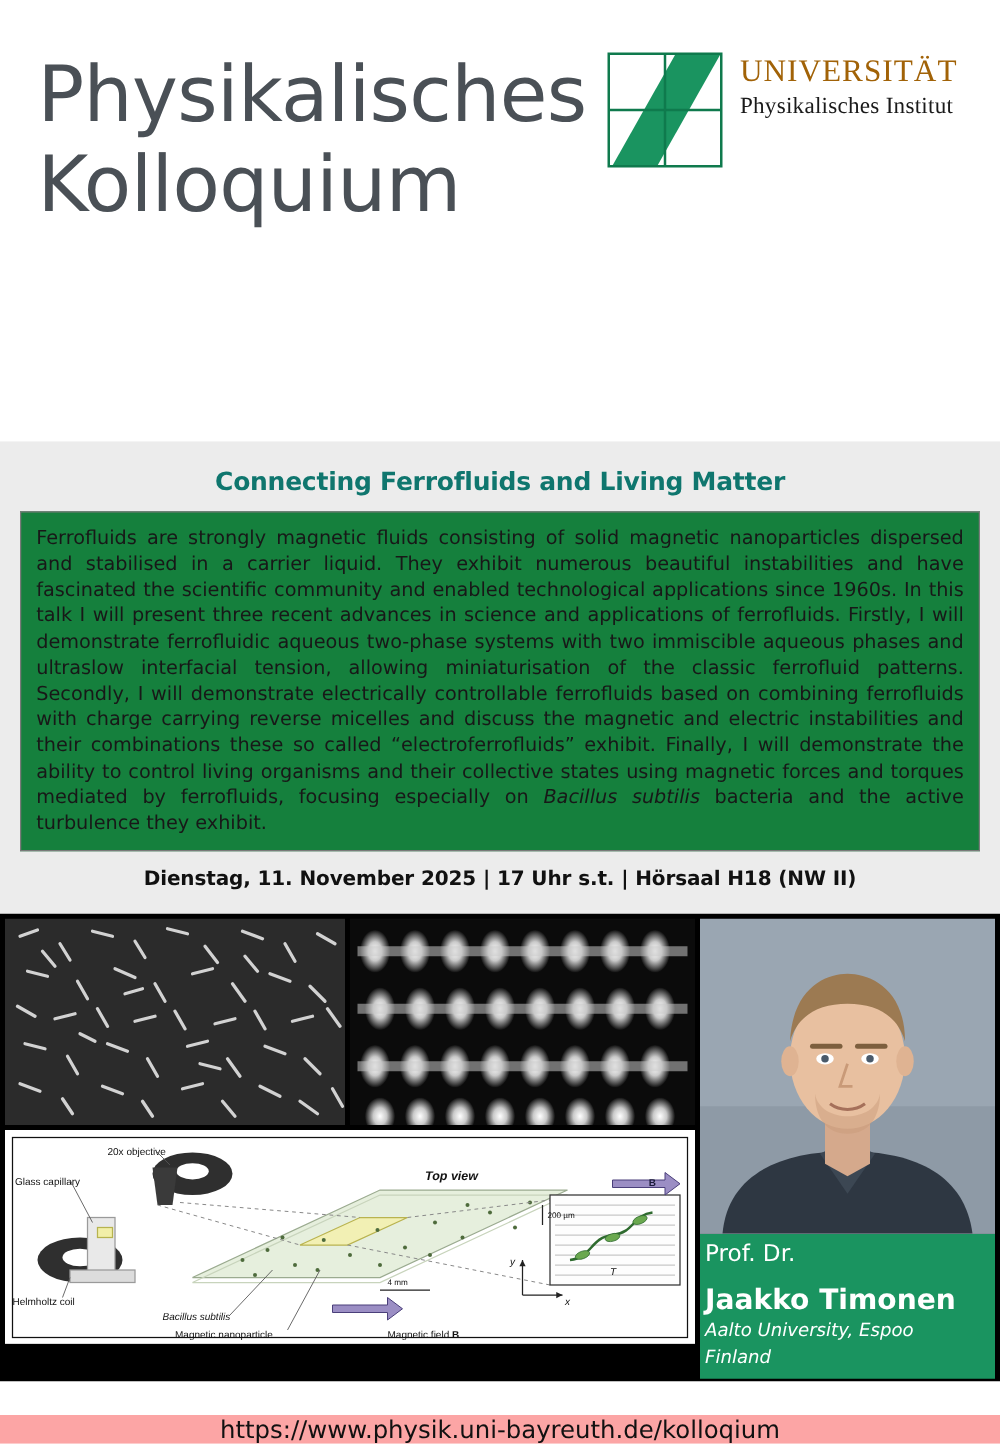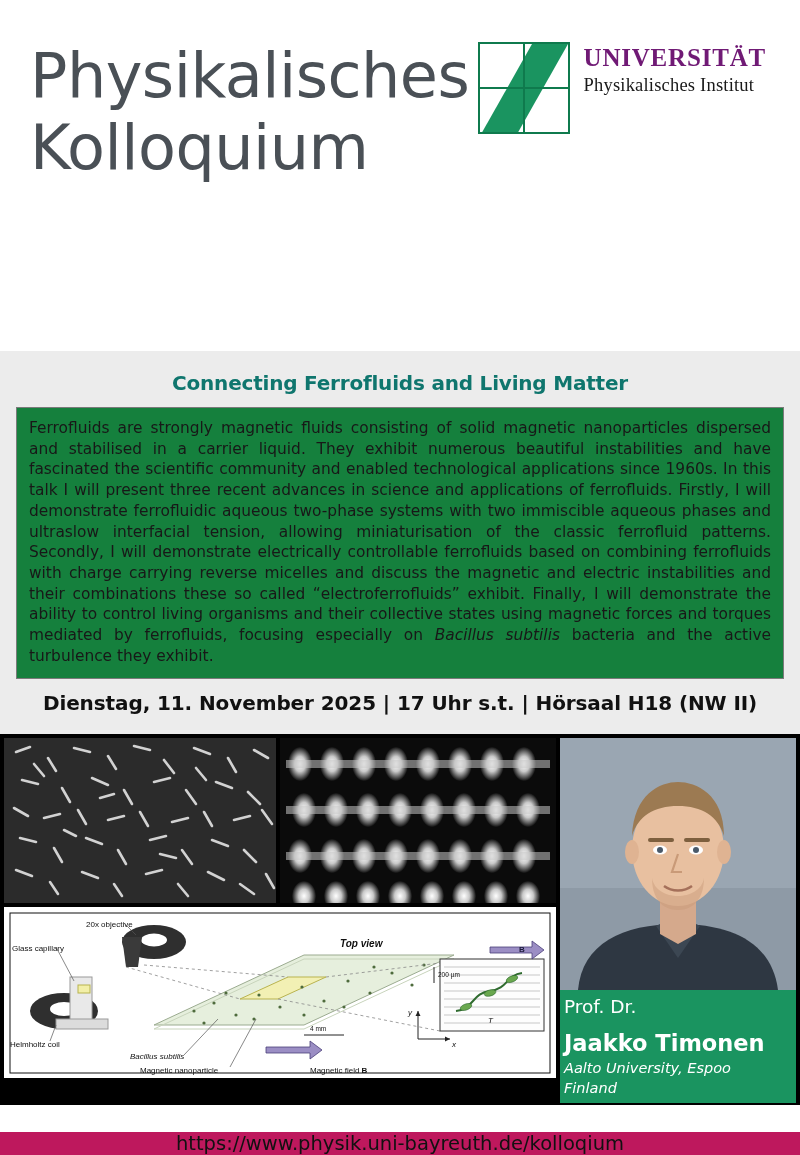--- a/index.html
+++ b/index.html
@@ -65,23 +65,23 @@
     top: -8px;
     width: 128px;
     height: 128px;
   }
   .logo-text {
     padding-top: 2px;
   }
   .uni-name {
     font-family: "Liberation Serif", serif;
     font-size: 25px;
-    font-weight: 700;
+    font-weight: 400;
     letter-spacing: 0.8px;
-    color: #701a75;
+    color: #a16207;
     line-height: 1.12;
   }
   .uni-sub {
     font-family: "Liberation Serif", serif;
     font-size: 18.5px;
     font-weight: 400;
     color: #1a1a1a;
     margin-top: 3px;
     letter-spacing: 0.2px;
   }
@@ -109,21 +109,21 @@
     line-height: 1.345;
     text-align: justify;
     color: #181818;
     font-family: "DejaVu Sans", sans-serif;
   }
   .abstract em {
     font-style: italic;
   }
   .datetime {
     font-family: "DejaVu Sans", sans-serif;
-    font-size: 20px;
+    font-size: 16px;
     font-weight: 700;
     color: #111111;
     text-align: center;
     margin: 12px 0 9px 0;
     letter-spacing: -0.1px;
   }
 
   
   .image-strip {
     position: relative;
@@ -202,21 +202,21 @@
     font-family: "DejaVu Sans", sans-serif;
     font-size: 14.5px;
     font-style: italic;
     line-height: 1.22;
     margin-top: 3px;
   }
 
   
   .footer {
     flex: 1;
-    background: #be185d;
+    background: #fca5a5;
     display: flex;
     align-items: flex-end;
     justify-content: center;
     margin-top: 27px;
   }
   .footer-url {
     font-family: "DejaVu Sans", sans-serif;
     font-size: 19.5px;
     color: #111111;
   }

